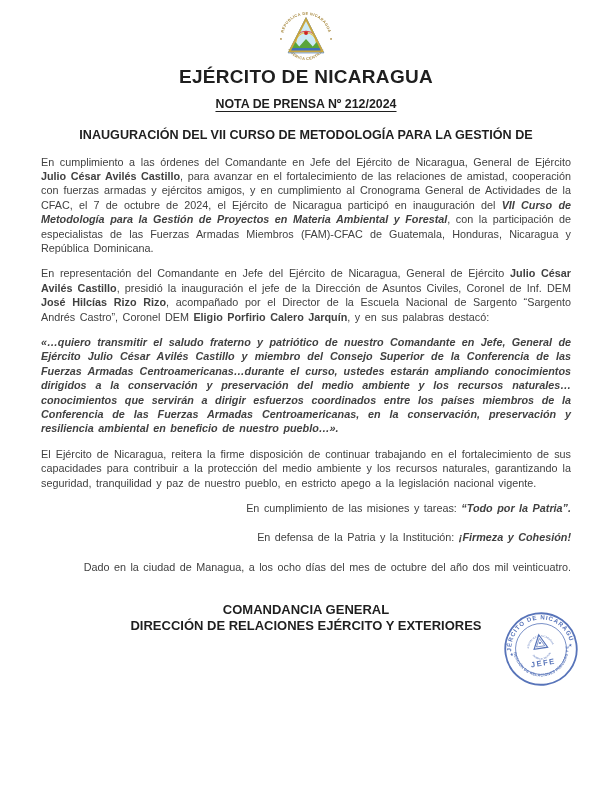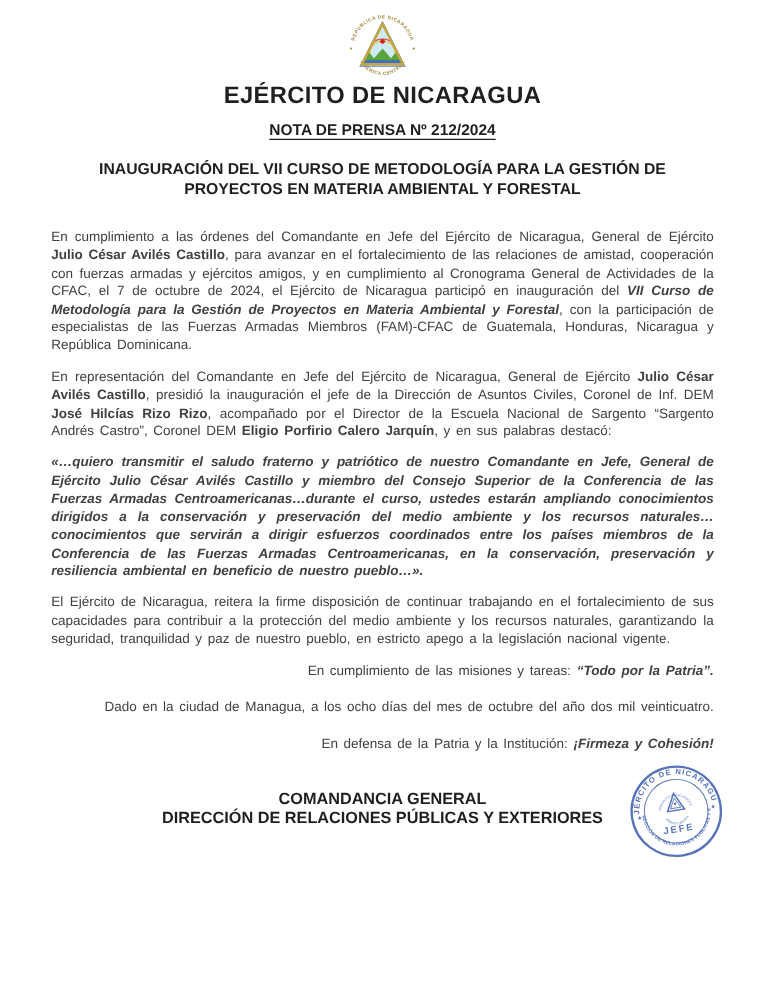--- a/index.html
+++ b/index.html
@@ -46,21 +46,21 @@
   }
   .headline{
     margin:15px auto 0;
     width:540px;
     text-align:center;
     font-size:12.6px;line-height:15.5px;
     font-weight:bold;
     color:var(--heading);
   }
   .doc-body{
-    margin:24px 41px 0;
+    margin:11px 41px 0;
     width:530px;
     font-size:10.8px;
     line-height:14.4px;
     word-spacing:1.5px;
     text-align:justify;
     color:var(--text);
   }
   .para{margin:0 0 11px;}
   .para.single{margin-bottom:15px;text-align:right;}
   .seg-b{font-weight:bold;}
@@ -114,36 +114,35 @@
       <polygon points="30,9.5 47,43 13,43" fill="none" stroke="#c9a63c" stroke-width="2"></polygon>
     </svg>
   </div>
 
   <h1 class="doc-title">EJÉRCITO DE NICARAGUA</h1>
 
   <div class="press-note-number">NOTA DE PRENSA Nº 212/2024</div>
 
   <div class="headline">
     <div>INAUGURACIÓN DEL VII CURSO DE METODOLOGÍA PARA LA GESTIÓN DE</div>
-    <div>PROYECTOS EN MATERIA AMBIENTAL Y FORESTAL</div>
   </div>
 
   <main class="doc-body">
       <p class="para"><span>En cumplimiento a las órdenes del Comandante en Jefe del Ejército de Nicaragua, General de Ejército </span><span class="seg-b">Julio César Avilés Castillo</span><span>, para avanzar en el fortalecimiento de las relaciones de amistad, cooperación con fuerzas armadas y ejércitos amigos, y en cumplimiento al Cronograma General de Actividades de la CFAC, el 7 de octubre de 2024, el Ejército de Nicaragua participó en inauguración del </span><span class="seg-bi">VII Curso de Metodología para la Gestión de Proyectos en Materia Ambiental y Forestal</span><span>, con la participación de especialistas de las Fuerzas Armadas Miembros (FAM)-CFAC de Guatemala, Honduras, Nicaragua y República Dominicana.</span></p>
       <p class="para"><span>En representación del Comandante en Jefe del Ejército de Nicaragua, General de Ejército </span><span class="seg-b">Julio César Avilés Castillo</span><span>, presidió la inauguración el jefe de la Dirección de Asuntos Civiles, Coronel de Inf. DEM </span><span class="seg-b">José Hilcías Rizo Rizo</span><span>, acompañado por el Director de la Escuela Nacional de Sargento “Sargento Andrés Castro”, Coronel DEM </span><span class="seg-b">Eligio Porfirio Calero Jarquín</span><span>, y en sus palabras destacó:</span></p>
       <p class="para"><span class="seg-bi">«…quiero transmitir el saludo fraterno y patriótico de nuestro Comandante en Jefe, General de Ejército Julio César Avilés Castillo y miembro del Consejo Superior de la Conferencia de las Fuerzas Armadas Centroamericanas…durante el curso, ustedes estarán ampliando conocimientos dirigidos a la conservación y preservación del medio ambiente y los recursos naturales…conocimientos que servirán a dirigir esfuerzos coordinados entre los países miembros de la Conferencia de las Fuerzas Armadas Centroamericanas, en la conservación, preservación y resiliencia ambiental en beneficio de nuestro pueblo…».</span></p>
       <p class="para"><span>El Ejército de Nicaragua, reitera la firme disposición de continuar trabajando en el fortalecimiento de sus capacidades para contribuir a la protección del medio ambiente y los recursos naturales, garantizando la seguridad, tranquilidad y paz de nuestro pueblo, en estricto apego a la legislación nacional vigente.</span></p>
       <p class="para single"><span>En cumplimiento de las misiones y tareas: </span><span class="seg-bi">“Todo por la Patria”.</span></p>
+      <p class="para single"><span>En defensa de la Patria y la Institución: </span><span class="seg-bi">¡Firmeza y Cohesión!</span></p>
       <p class="para single"><span>Dado en la ciudad de Managua, a los ocho días del mes de octubre del año dos mil veinticuatro.</span></p>
-      <p class="para single"><span>En defensa de la Patria y la Institución: </span><span class="seg-bi">¡Firmeza y Cohesión!</span></p>
     </main>
 
   <div class="footer-block">
     <div>COMANDANCIA GENERAL</div>
-    <div>DIRECCIÓN DE RELACIONES PÚBLICAS Y EXTERIORES</div>
+    <div>DIRECCIÓN DE RELACIONES EJÉRCITO Y EXTERIORES</div>
   </div>
 
   <div class="seal">
     <svg width="76" height="76" viewBox="0 0 100 100" aria-hidden="true">
       <defs>
         <path id="sTop" d="M 11,50 A 39,39 0 0 1 89,50"></path>
         <path id="sBot" d="M 14,50 A 36,36 0 0 0 86,50"></path>
         <path id="sInTop" d="M 34,50 A 16,16 0 0 1 66,50"></path>
         <path id="sInBot" d="M 36,50 A 14,14 0 0 0 64,50"></path>
       </defs>

